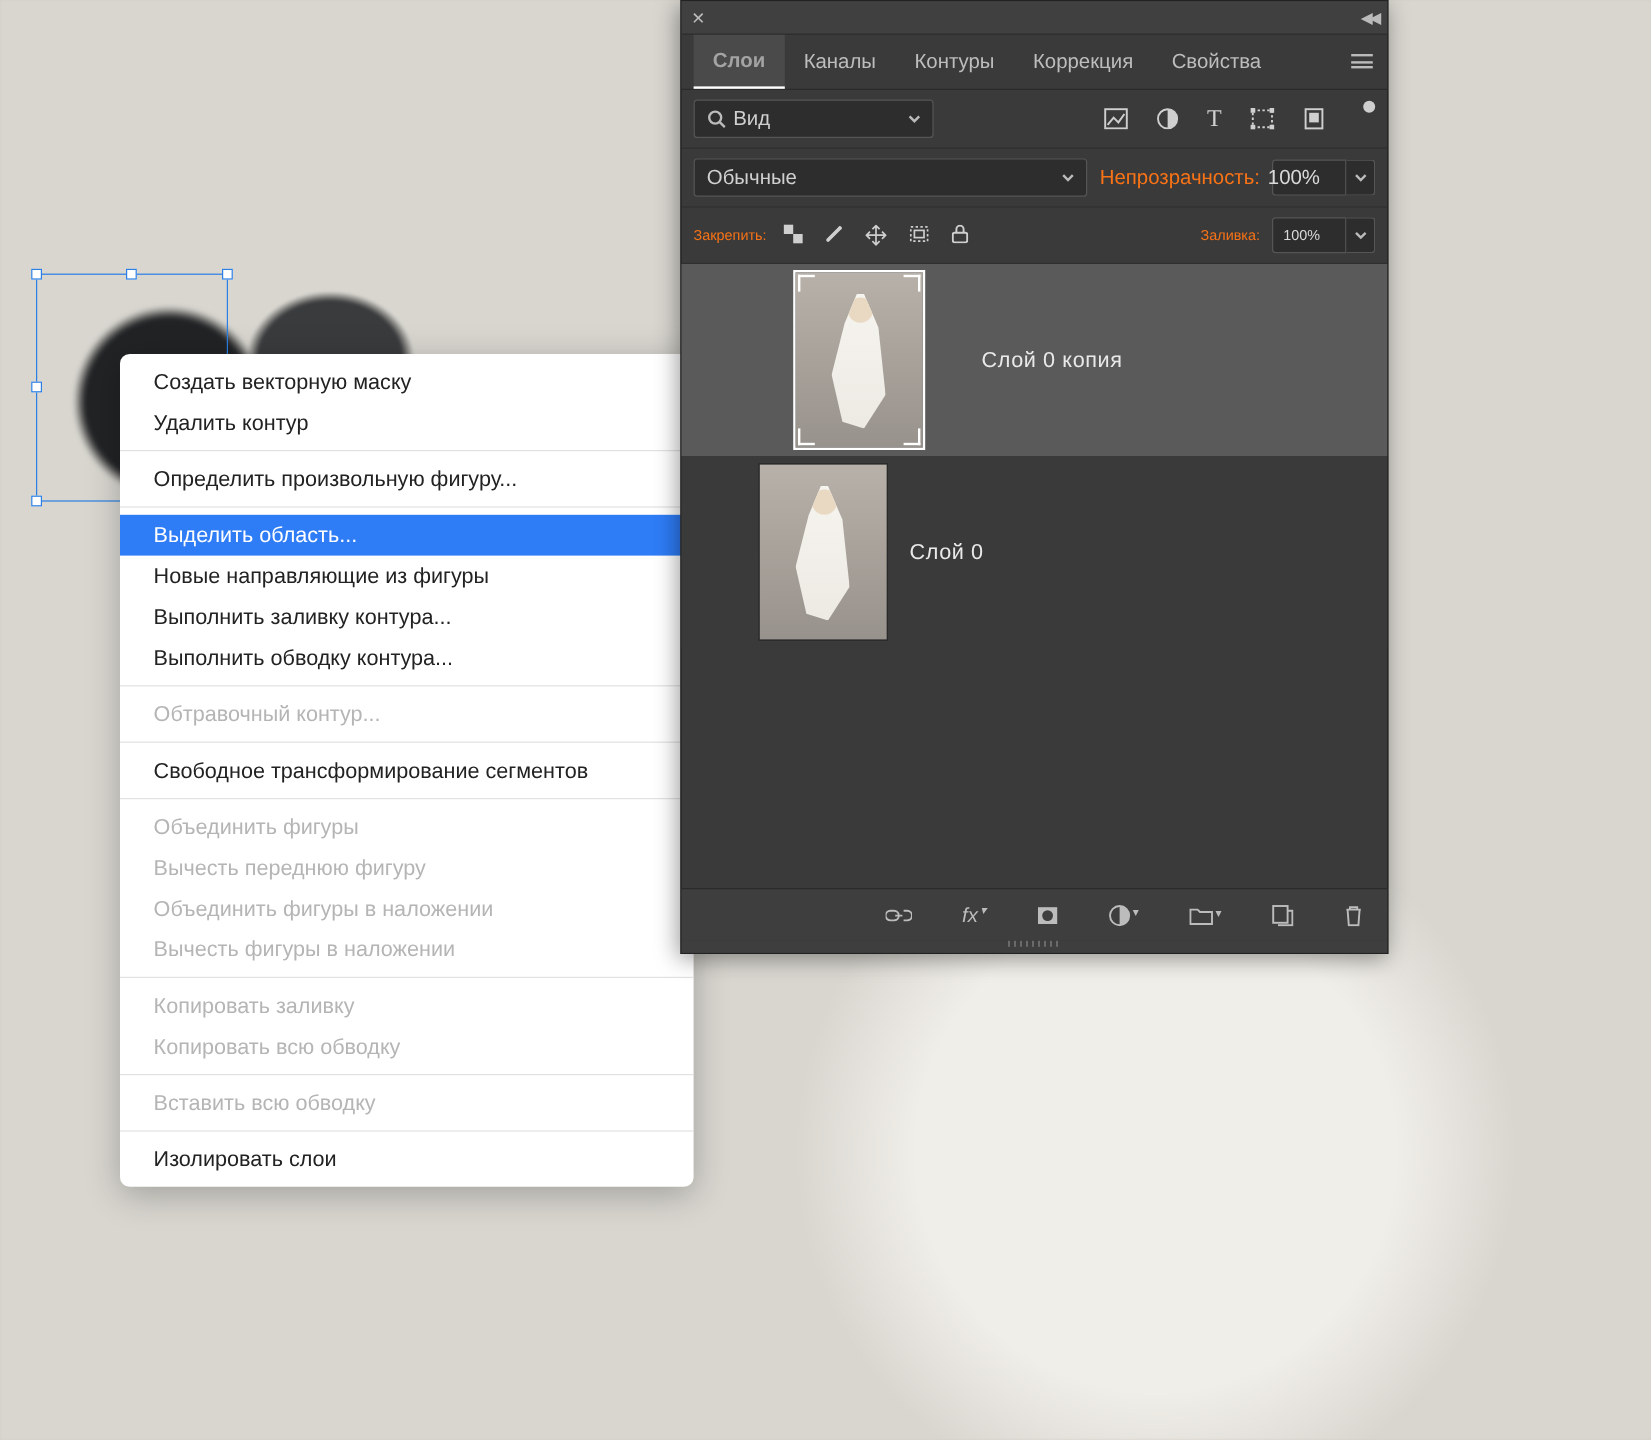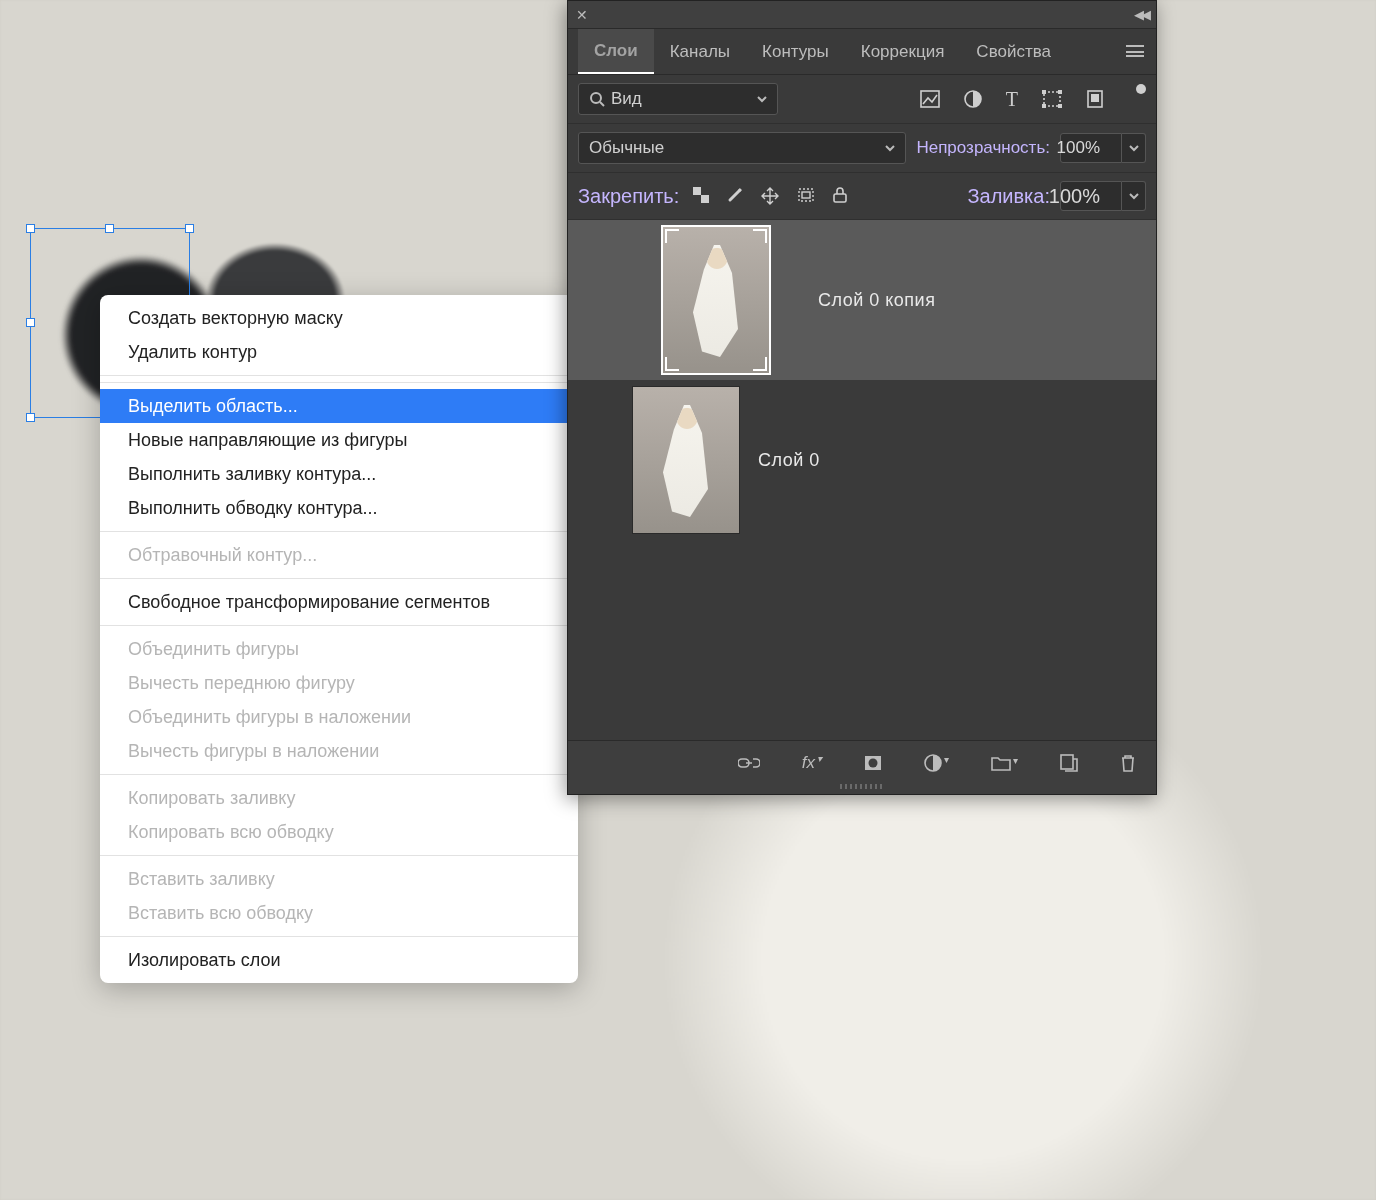--- a/index.html
+++ b/index.html
@@ -101,25 +101,25 @@
   .chev-svg{width:14px;height:14px}
   .chev-svg polyline{fill:none;stroke:#bbb;stroke-width:2}
 
   .search-sel{ width:200px; }
   .search-sel .mag{ margin-right:6px; }
 
   .iconstrip{ margin-left:auto; display:flex; gap:24px; align-items:center; }
   .iconstrip span{ color:#bbb; display:inline-flex; }
 
   .blend-row .select{ flex:1; min-width:290px;}
-  .lbl{ color:#c4b5fd; white-space:nowrap; }
+  .lbl{ color:#f97316; white-space:nowrap; }
   .valbox{ width:62px; text-align:right; background:#2d2d2d; border:1px solid #555; border-radius:3px 0 0 3px; height:30px; display:flex; align-items:center; justify-content:flex-end; padding-right:21px;}
   .valbtn{ width:24px; height:30px; background:#2d2d2d; border:1px solid #555; border-left:none; border-radius:0 3px 3px 0; display:flex; align-items:center; justify-content:center;}
 
-  .lock-row{ font-size:20px; }
+  .lock-row{ font-size:12px; }
   .lock-icons{ display:flex; gap:18px; color:#cfcfcf; margin-left:4px;}
   .lock-row .spacer{flex:1}
 
   .layers-area{ background:#3a3a3a; }
   .layer-item{ display:flex; align-items:center; padding:6px 10px; gap:18px; }
   .layer-item.selected{ background:#5a5a5a;gap:48px; }
   .thumb{
     width:108px; height:148px;
     background:linear-gradient(#b8b1aa,#97928b);
     position:relative; border:1px solid #2a2a2a;
@@ -169,39 +169,39 @@
   <div class="h mr"></div>
   <div class="h bl"></div>
   <div class="h bm"></div>
   <div class="h br"></div>
 </div>
 
 <div class="context-menu" id="context-menu">
     <div class="item">Создать векторную маску</div>
     <div class="item">Удалить контур</div>
     <div class="sep"></div>
+    <div class="item">Определить произвольную фигуру...</div>
     <div class="sep"></div>
     <div class="item highlight">Выделить область...</div>
     <div class="item">Новые направляющие из фигуры</div>
     <div class="item">Выполнить заливку контура...</div>
     <div class="item">Выполнить обводку контура...</div>
     <div class="sep"></div>
     <div class="item disabled">Обтравочный контур...</div>
     <div class="sep"></div>
     <div class="item">Свободное трансформирование сегментов</div>
     <div class="sep"></div>
     <div class="item disabled">Объединить фигуры</div>
     <div class="item disabled">Вычесть переднюю фигуру</div>
     <div class="item disabled">Объединить фигуры в наложении</div>
     <div class="item disabled">Вычесть фигуры в наложении</div>
     <div class="sep"></div>
     <div class="item disabled">Копировать заливку</div>
     <div class="item disabled">Копировать всю обводку</div>
     <div class="sep"></div>
-    <div class="item disabled">Вставить заливку</div>
     <div class="item disabled">Вставить всю обводку</div>
     <div class="sep"></div>
     <div class="item">Изолировать слои</div>
   </div>
 
 <div class="panel">
   <div class="titlebar">
     <span class="x">✕</span>
     <span class="collapse">◀◀</span>
   </div>

